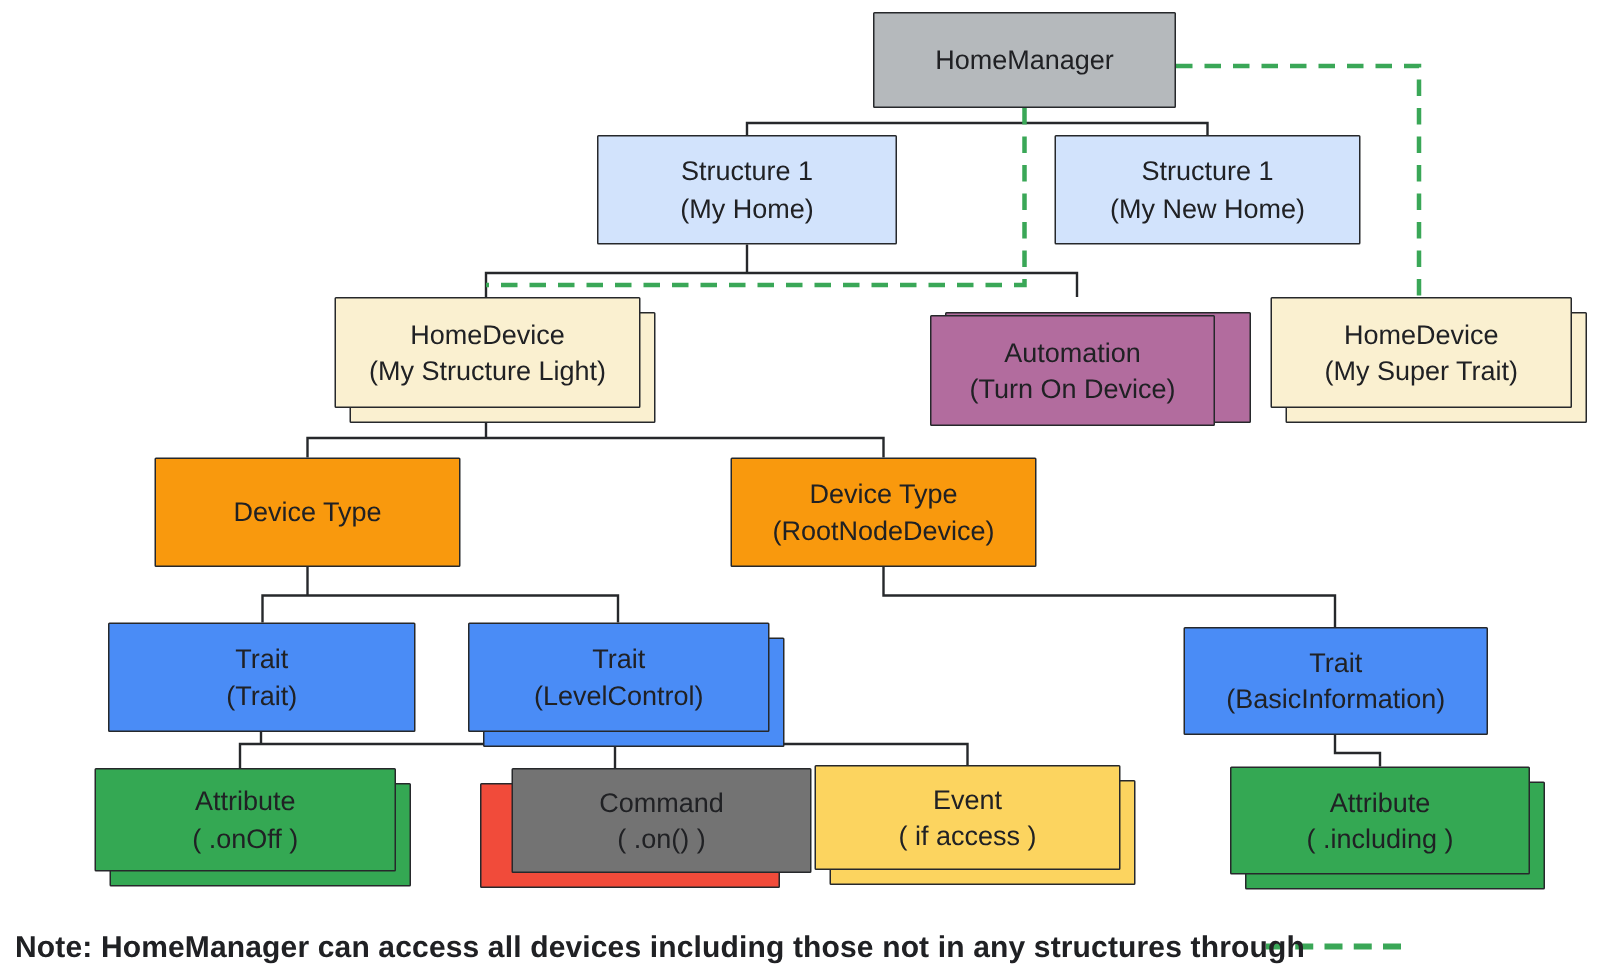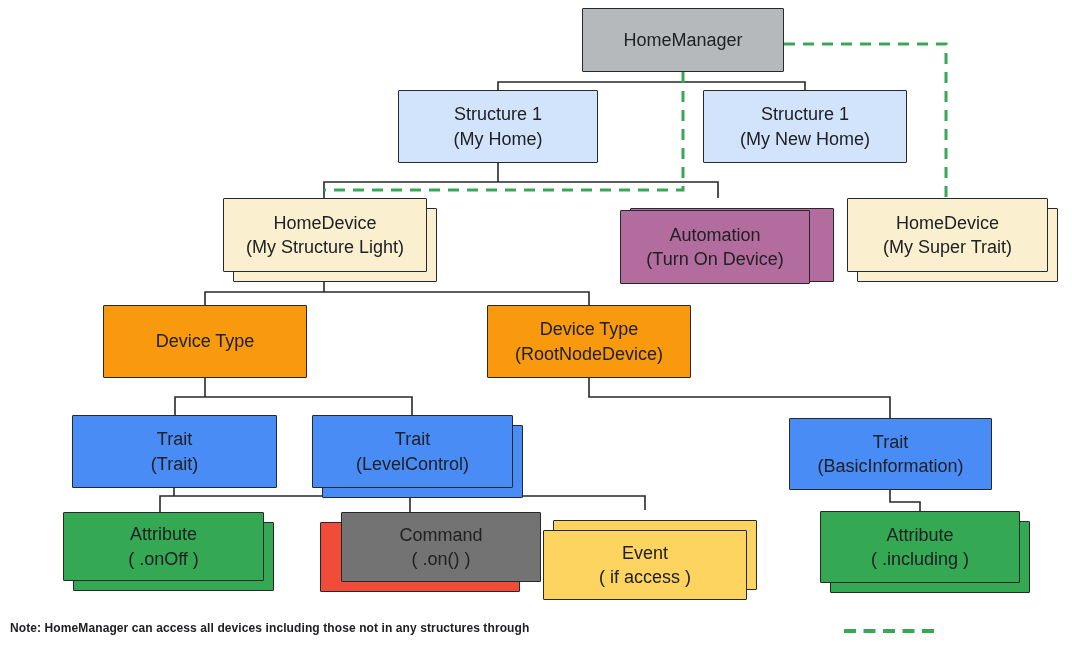--- a/index.html
+++ b/index.html
@@ -24,21 +24,21 @@
     color:#202124;
     font-size:18px;
     line-height:1.34;
     z-index:2;
   }
   .node.stack-shadow{z-index:1;}
   .node .l2{}
   .note{
     position:absolute;
     left:10px;top:621px;
-    font-size:12px;
+    font-size:20px;
     font-weight:700;
     color:#202124;
     letter-spacing:0.1px;
     z-index:2;
     white-space:nowrap;
   }
 </style>
 </head>
 <body>
 
@@ -112,21 +112,21 @@
     <div class="node" style="left: 63px; top: 512px; width: 201px; height: 69px; background: rgb(52, 168, 83);">
       <div class="l1">Attribute</div>
       <div class="l2">( .onOff )</div>
     </div>
     <div class="node stack-shadow" style="left: 320px; top: 522px; width: 200px; height: 70px; background: rgb(241, 75, 58);"></div>
     <div class="node" style="left: 322px; top: 512px; width: 200px; height: 70px; background: #737373; margin-left: 19px;">
       <div class="l1">Command</div>
       <div class="l2">( .on() )</div>
     </div>
     <div class="node stack-shadow" style="left: 553px; top: 520px; width: 204px; height: 70px; background: rgb(252, 212, 95);"></div>
-    <div class="node" style="left: 543px; top: 510px; width: 204px; height: 70px; background: rgb(252, 212, 95); margin-top: 20px;">
+    <div class="node" style="left: 543px; top: 510px; width: 204px; height: 70px; background: rgb(252, 212, 95);">
       <div class="l1">Event</div>
       <div class="l2">( if access )</div>
     </div>
     <div class="node stack-shadow" style="left: 830px; top: 521px; width: 200px; height: 72px; background: rgb(52, 168, 83);"></div>
     <div class="node" style="left: 820px; top: 511px; width: 200px; height: 72px; background: rgb(52, 168, 83);">
       <div class="l1">Attribute</div>
       <div class="l2">( .including )</div>
     </div>
   </div>
 

